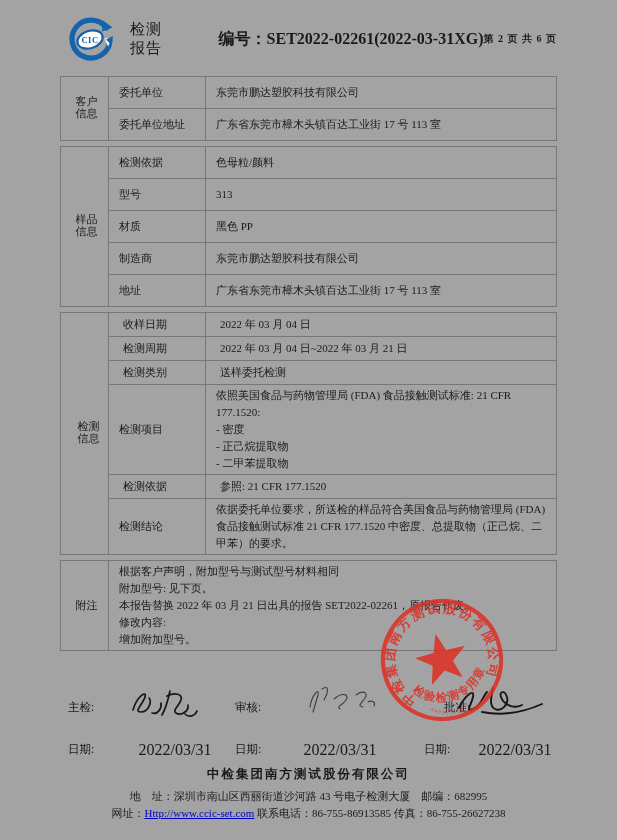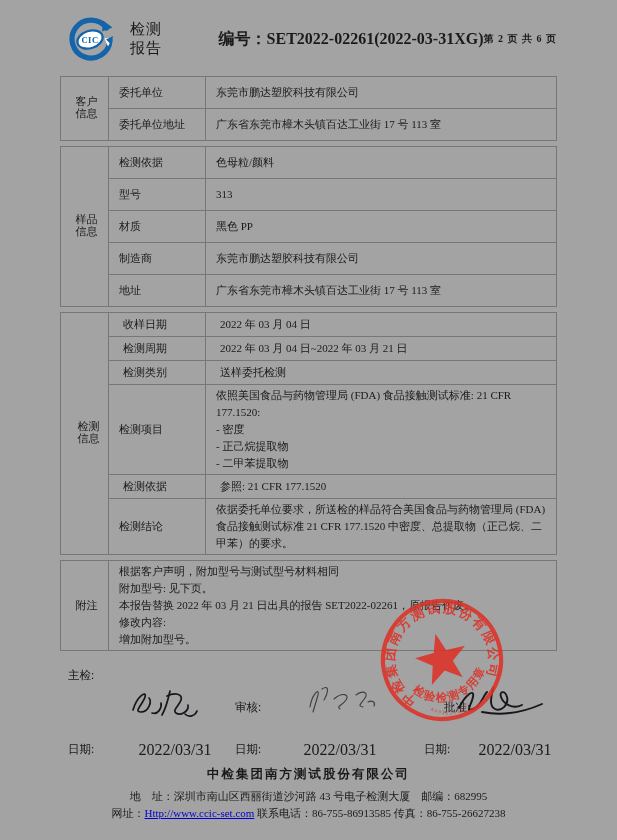--- a/index.html
+++ b/index.html
@@ -177,21 +177,21 @@
         <td class="note">根据客户声明，附加型号与测试型号材料相同
 附加型号: 见下页。
 本报告替换 2022 年 03 月 21 日出具的报告 SET2022-02261，原报告作废。
 修改内容:
 增加附加型号。</td>
       </tr>
     </tbody>
       </table>
   </div>
 
-  <div class="sigline" style="left:68px;top:668px;">主检:</div>
+  <div class="sigline" style="left:68px;top:700px;">主检:</div>
   <svg class="sigsvg" style="left:125px;top:684px;" width="78" height="40" viewBox="0 0 78 40">
     <g fill="none" stroke="#16161c" stroke-width="1.7" stroke-linecap="round">
       <path d="M8,26 C12,12 22,6 20,13 C18,20 8,28 16,28 C24,28 27,17 24,14"></path>
       <path d="M27,29 C33,31 37,24 36,19"></path>
       <path d="M45,7 C43,16 40,26 37,31"></path>
       <path d="M42,12 C50,8 58,10 56,16 C54,22 47,26 51,29 C55,32 64,28 63,21"></path>
       <path d="M60,30 C64,34 70,32 72,27"></path>
     </g>
   </svg>
 

